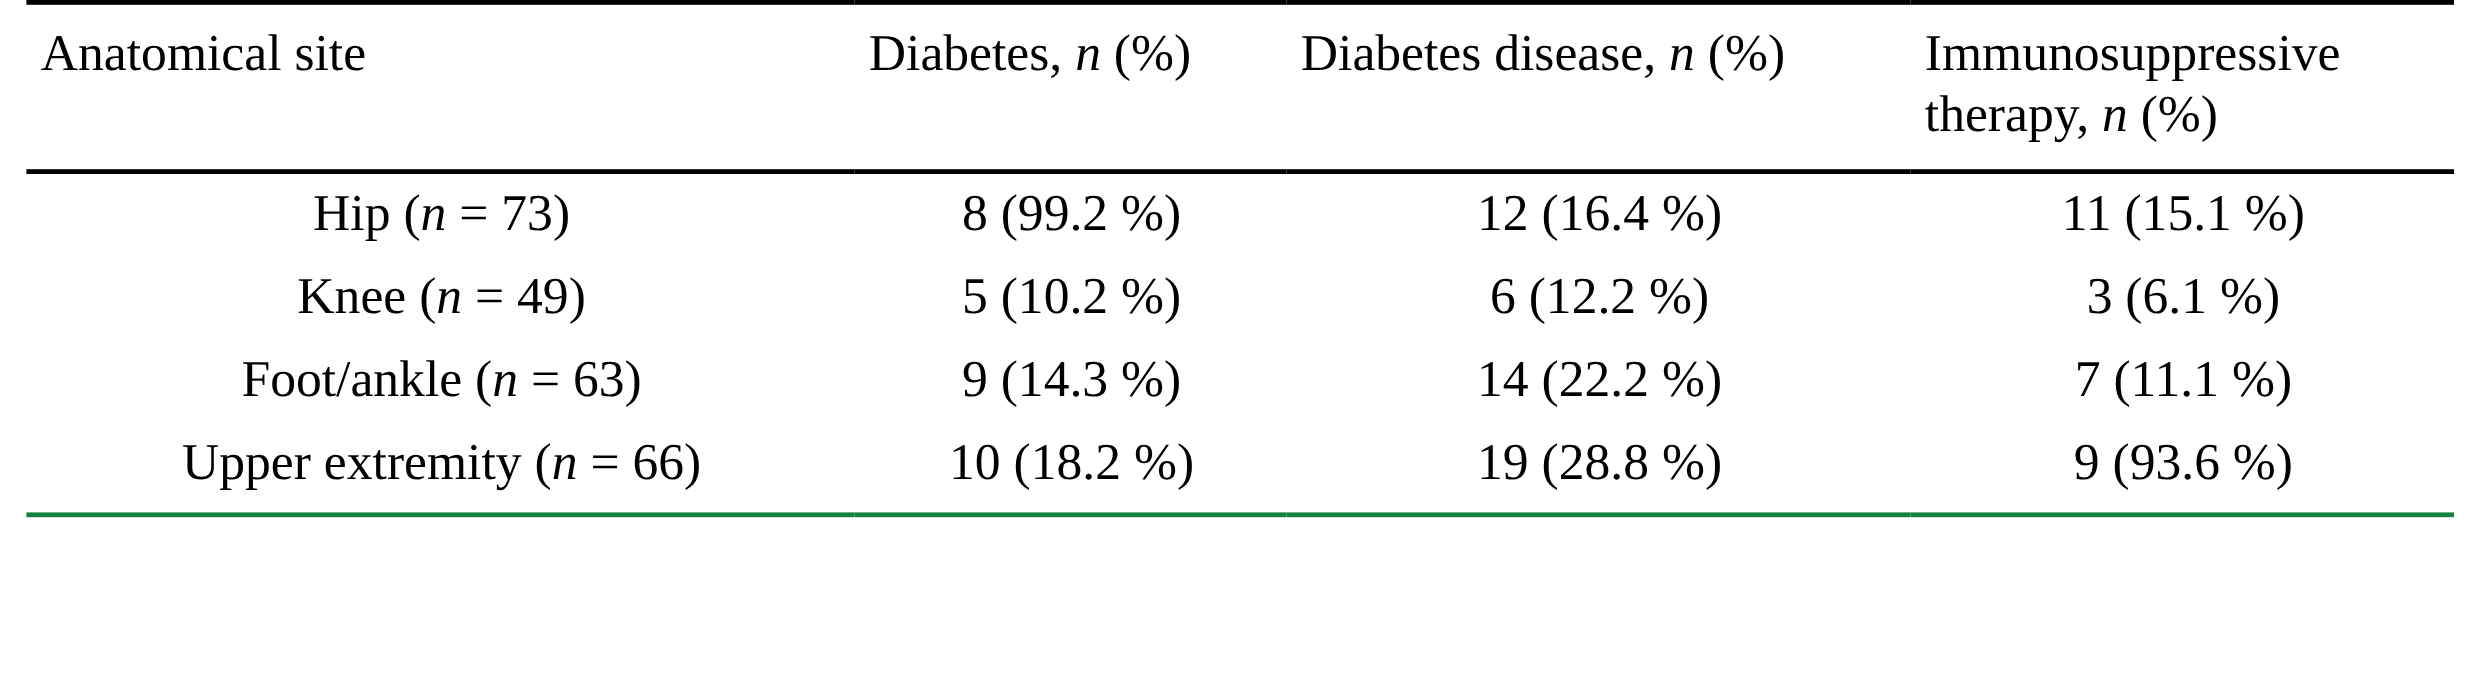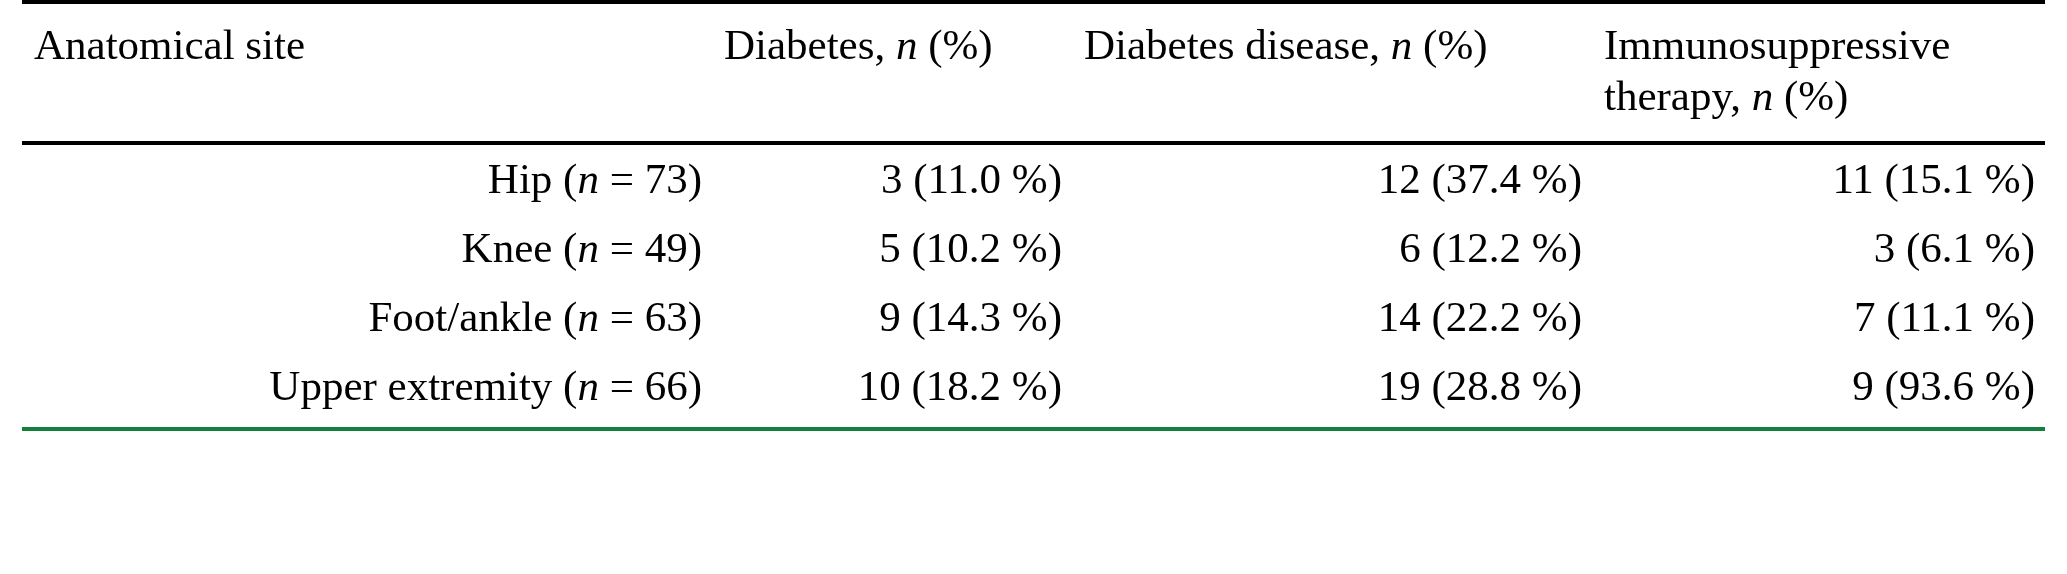--- a/index.html
+++ b/index.html
@@ -35,21 +35,21 @@
     border-top: 4px solid #000;
   }
   thead th {
     text-align: left;
     font-weight: normal;
     vertical-align: top;
     padding: 16px 10px 20px 12px;
     border-bottom: 4px solid #000;
   }
   tbody td {
-    text-align: right;
+    text-align: center;
     vertical-align: baseline;
     padding: 9px 10px 9px 12px;
   }
   tbody tr:last-child td {
     border-bottom: 4px solid #15803d;
     padding-bottom: 16px;
   }
   .it { font-style: italic; }
 </style>
 </head>
@@ -67,22 +67,22 @@
       <tr class="rule-top">
         <th><span>Anatomical site</span></th>
         <th><span>Diabetes, </span><span class="it">n</span><span> (%)</span></th>
         <th><span>Diabetes disease, </span><span class="it">n</span><span> (%)</span></th>
         <th><span>Immunosuppressive therapy, </span><span class="it">n</span><span> (%)</span></th>
       </tr>
     </thead>
     <tbody>
       <tr>
         <td><span>Hip</span>&nbsp;<span>(</span><span class="it">n</span><span> = 73)</span></td>
-        <td>3 (11.0 %)</td>
-        <td>12 (37.4 %)</td>
+        <td>8 (99.2 %)</td>
+        <td>12 (16.4 %)</td>
         <td>11 (15.1 %)</td>
       </tr>
       <tr>
         <td><span>Knee</span>&nbsp;<span>(</span><span class="it">n</span><span> = 49)</span></td>
         <td>5 (10.2 %)</td>
         <td>6 (12.2 %)</td>
         <td>3 (6.1 %)</td>
       </tr>
       <tr>
         <td><span>Foot/ankle</span>&nbsp;<span>(</span><span class="it">n</span><span> = 63)</span></td>

